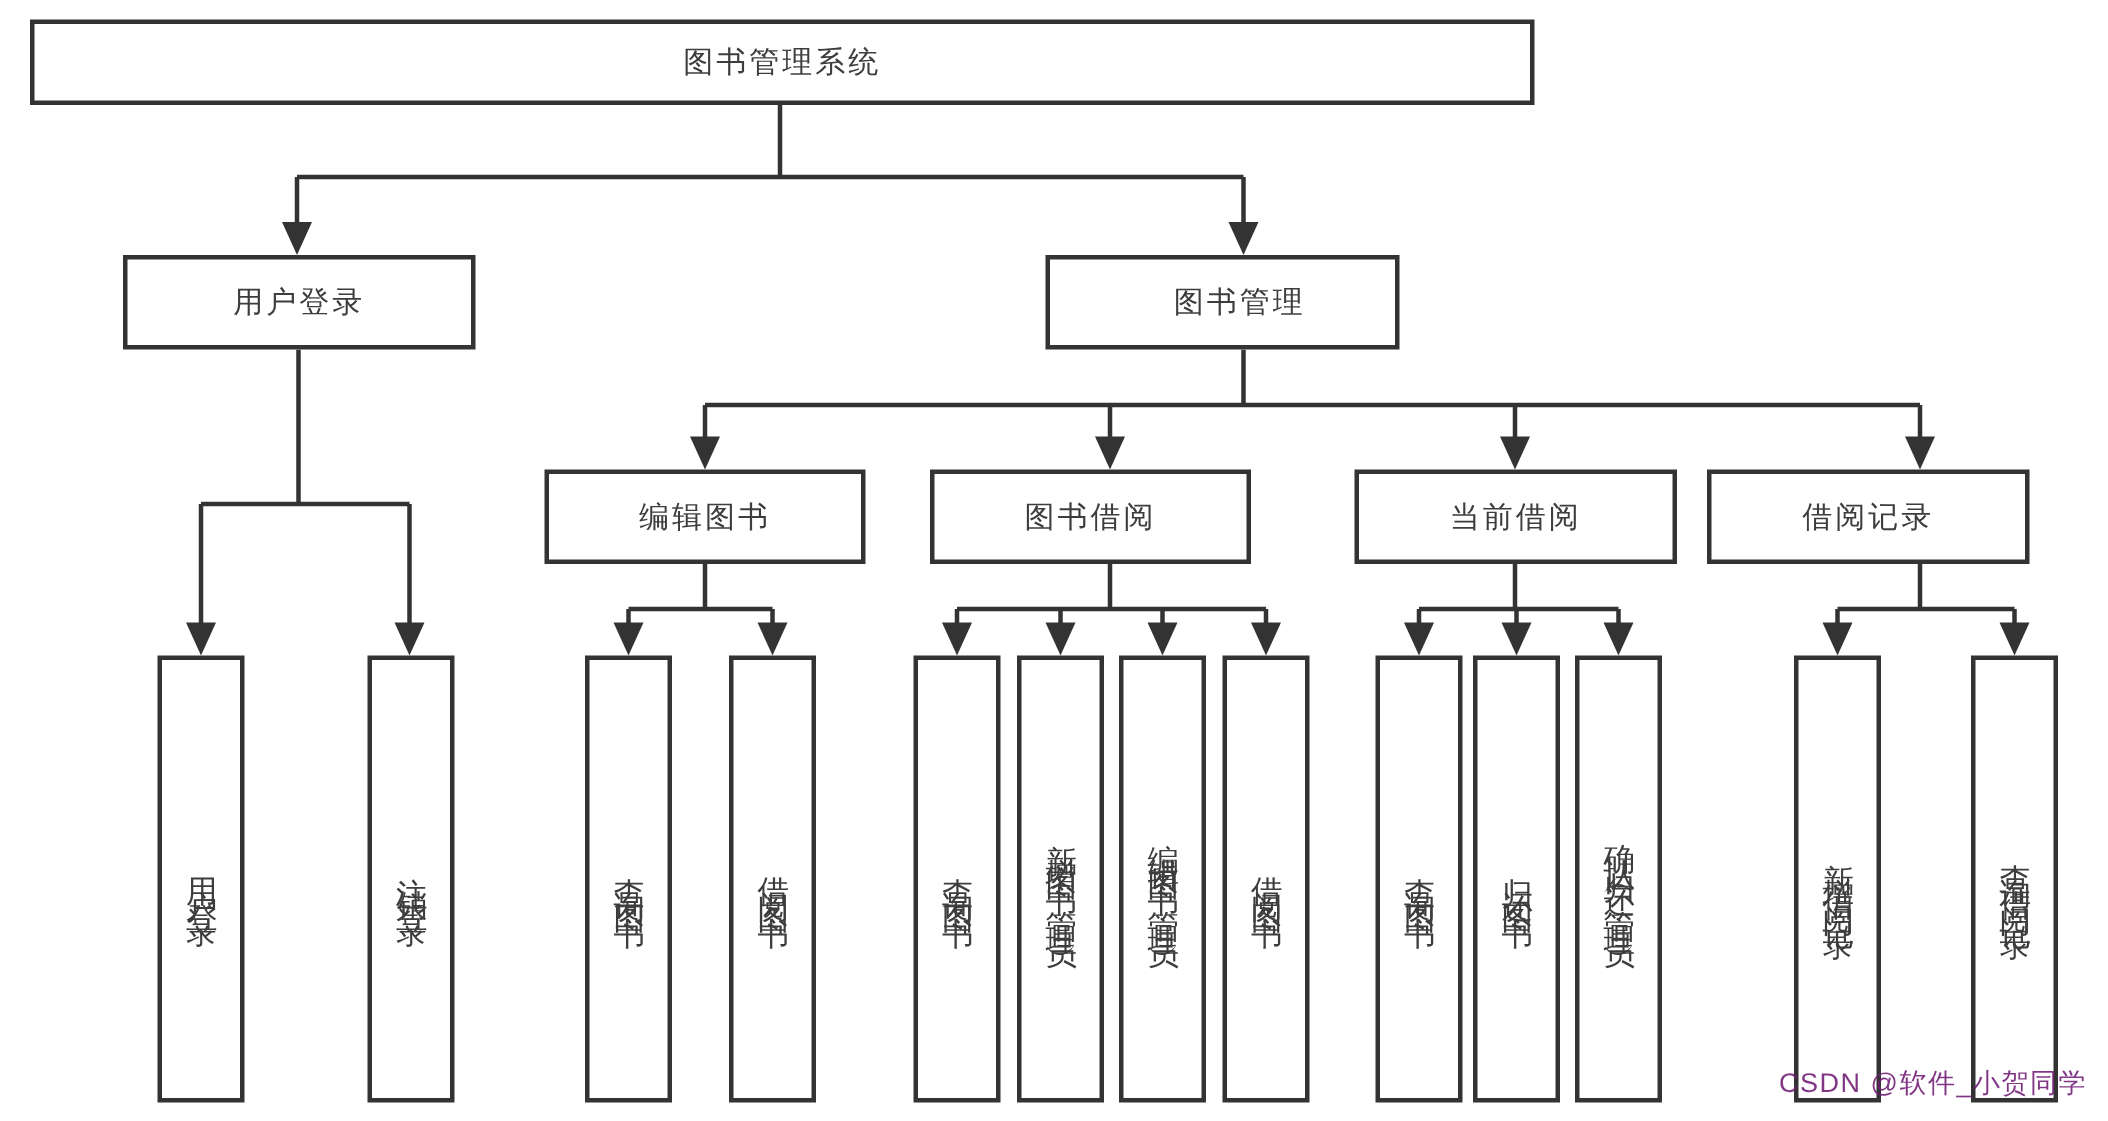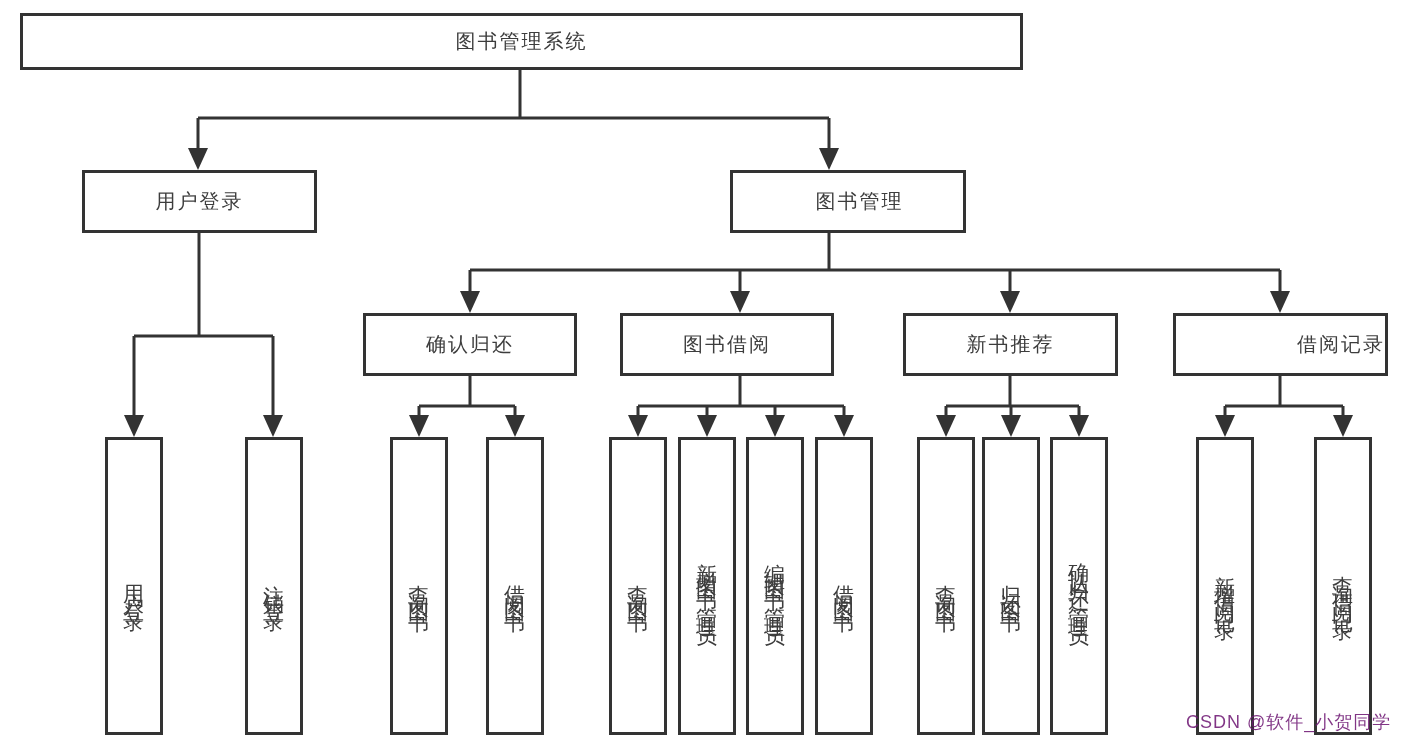--- a/index.html
+++ b/index.html
@@ -109,34 +109,34 @@
     </g>
   </svg>
 
   <div class="node" style="left:20px; top:13px; width:1003px; height:57px;">
     <span class="h-label">图书管理系统</span>
   </div>
 
   <div class="node" style="left:82px; top:170px; width:235px; height:63px;">
     <span class="h-label">用户登录</span>
   </div>
-  <div class="node" style="left:730px; top:170px; width:236px; height:63px;padding-left:23px;">
+  <div class="node" style="left:697px; top:170px; width:236px; height:63px;padding-left:23px;">
     <span class="h-label">图书管理</span>
   </div>
 
   <div class="node" style="left:363px; top:313px; width:214px; height:63px;">
-    <span class="h-label">确认归还</span>
+    <span class="h-label">编辑图书</span>
   </div>
   <div class="node" style="left:620px; top:313px; width:214px; height:63px;">
     <span class="h-label">图书借阅</span>
   </div>
   <div class="node" style="left:903px; top:313px; width:215px; height:63px;">
-    <span class="h-label">新书推荐</span>
+    <span class="h-label">当前借阅</span>
   </div>
-  <div class="node" style="left:1173px; top:313px; width:215px; height:63px;justify-content:flex-end;">
+  <div class="node" style="left:1138px; top:313px; width:215px; height:63px;">
     <span class="h-label">借阅记录</span>
   </div>
 
   <div class="node" style="left:105px; top:437px; width:58px; height:298px;">
     <span class="v-label">用户登录</span>
   </div>
   <div class="node" style="left:245px; top:437px; width:58px; height:298px;">
     <span class="v-label">注销登录</span>
   </div>
 

